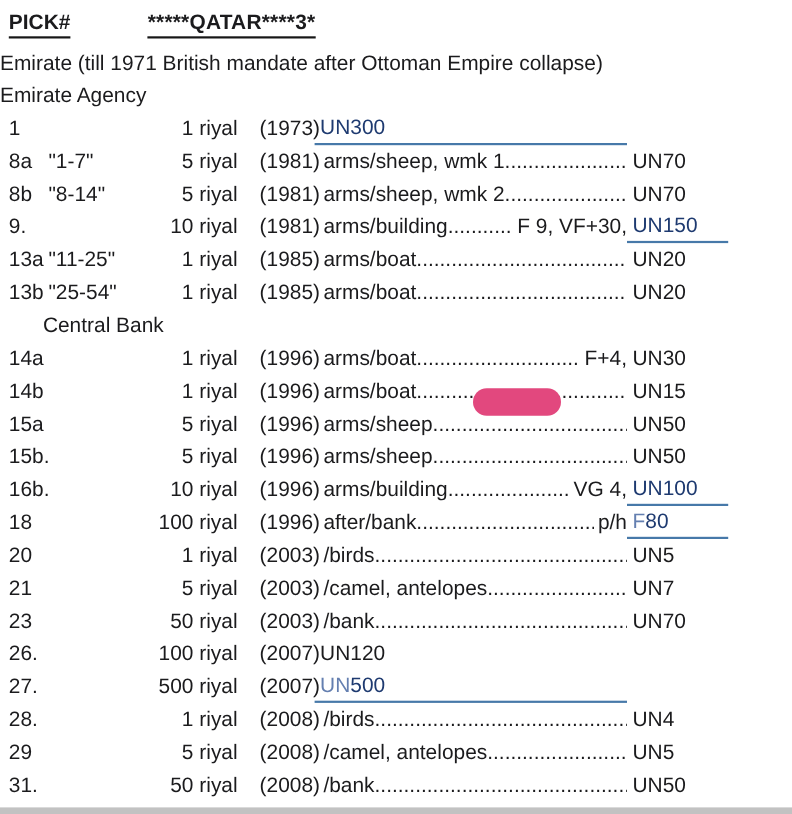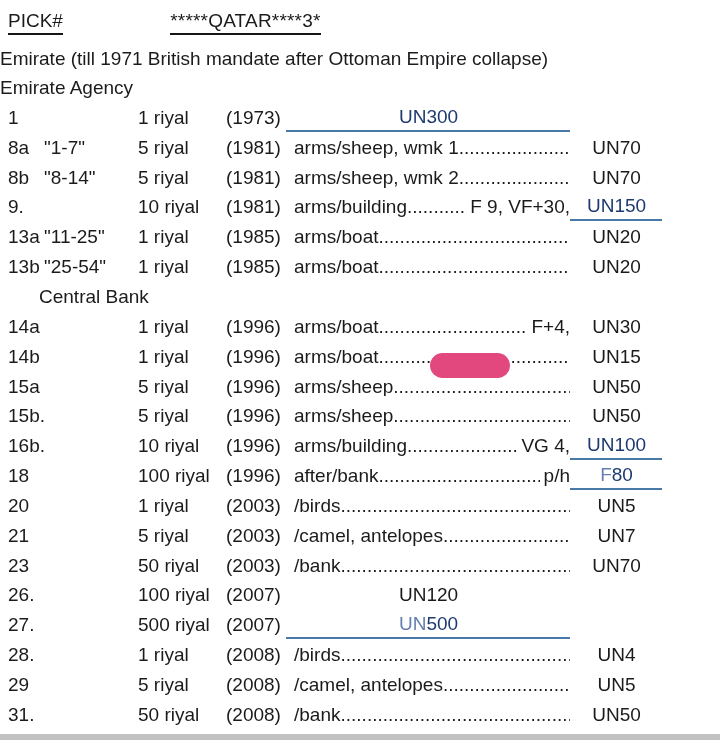--- a/index.html
+++ b/index.html
@@ -6,41 +6,41 @@
     --text:#1b1b1d; --link-dark:#1e3a70; --link-light:#647fb0;
     --underline:#4779a9; --highlight-pink:#e2487e; --bottom-bar:#c2c2c2;
   }
   html,body{margin:0;padding:0}
   body{
     width:720px;height:740px;background:#ffffff;overflow:hidden;position:relative;
     font-family:"Liberation Sans",sans-serif;font-size:19px;color:var(--text);
   }
   .header{height:44px;box-sizing:border-box;padding:9px 0 0 8px;white-space:nowrap}
   .pick-label,.title{
-    font-weight:normal;display:inline-block;line-height:24px;
+    font-weight:bold;display:inline-block;line-height:24px;
     border-bottom:2.5px solid #161616;padding-bottom:0;
   }
-  .title{margin-left:102px;letter-spacing:.2px}
+  .title{margin-left:65px;letter-spacing:.2px}
   .intro-line{height:29.5px;display:flex;align-items:center;}
   .row{
     position:relative;height:29.857px;display:grid;align-items:center;line-height:1.05;
     grid-template-columns:44px 94px 78px 70px 1fr 92px;
     box-sizing:border-box;padding-right:58px;
   }
   .row.section .section-label{padding-left:39px}
   .c-pick{padding-left:8px;overflow:hidden;white-space:nowrap}
   .c-serial{overflow:hidden;white-space:nowrap}
-  .c-denom{text-align:left;white-space:nowrap}
-  .c-year{padding-left:10px;white-space:nowrap}
+  .c-denom{text-align:right;white-space:nowrap}
+  .c-year{padding-left:20px;white-space:nowrap}
   .c-desc{padding-left:8px;display:flex;align-items:baseline;overflow:hidden;white-space:nowrap}
   .dots{flex:1;overflow:hidden;min-width:6px}
   .dots::after{content:"................................................................................................"}
   .pregrade{padding-left:4px;white-space:pre}
   .pregrade:empty{display:none}
-  .c-result{display:flex;justify-content:center;align-items:baseline;padding:0 4px 0 5px;box-sizing:border-box}
+  .c-result{display:flex;justify-content:flex-start;align-items:baseline;padding:0 4px 0 5px;box-sizing:border-box}
   .c-result.link{border-bottom:2px solid var(--underline);padding-bottom:3px;margin-bottom:-3px}
   .c-result.link .price{color:var(--link-dark)}
   .c-result.link .grade.dark{color:var(--link-dark)}
   .c-result.link .grade.light{color:var(--link-light)}
   .pill{position:absolute;left:430px;top:11px;width:80px;height:25px;border-radius:13px;background:var(--highlight-pink);z-index:2}
   .bottom-bar{position:absolute;left:0;bottom:0;width:720px;height:6px;background:var(--bottom-bar)}
 </style>
 </head>
 <body>
 

